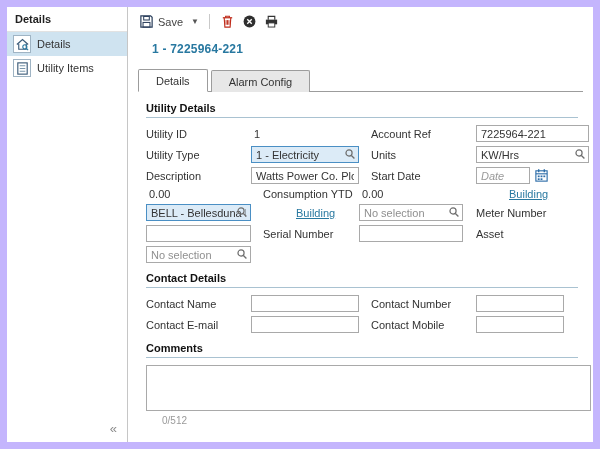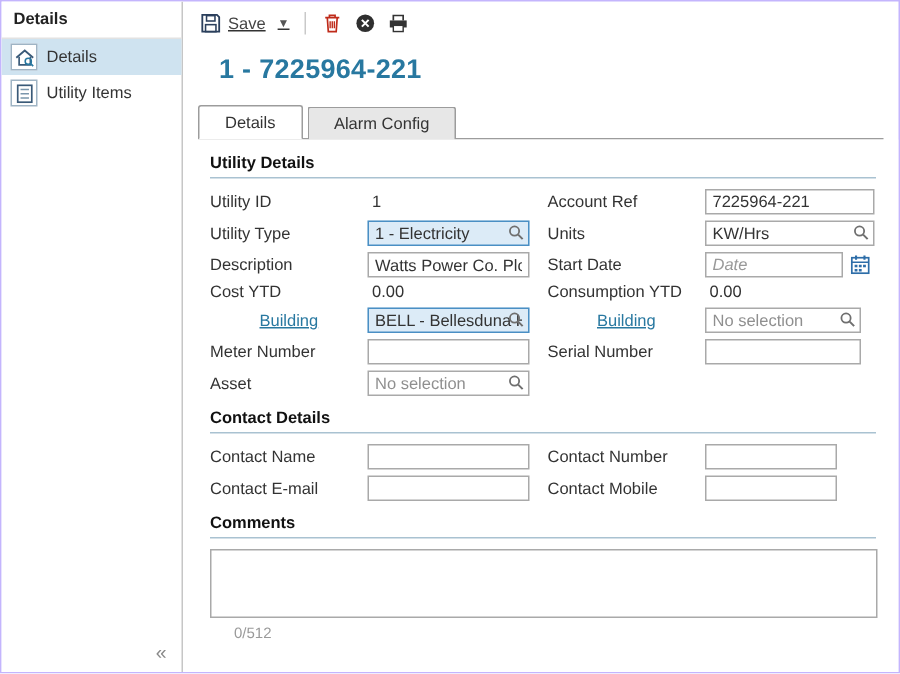--- a/index.html
+++ b/index.html
@@ -1,40 +1,40 @@
 <!DOCTYPE html>
 <html><head>
 <meta charset="utf-8">
 <style>
   * { box-sizing: border-box; margin: 0; padding: 0; }
   html,body { background:#fff; }
   body { font-family:"Liberation Sans", sans-serif; font-size:11px; color:#333; }
 
-  .app { position:relative; width:600px; height:449px; background:#fff; display:flex; overflow:hidden; border:1px solid #c4b5fd; }
+  .app { position:relative; width:600px; height:449px; background:#fff; display:flex; overflow:hidden; border:7px solid #c4b5fd; }
 
   
   .sidebar { width:121px; min-width:121px; border-right:1px solid #c6c6c6; display:flex; flex-direction:column; background:#fff; }
   .sidebar-header { font-weight:bold; color:#222; padding:6px 8px 6px; border-bottom:1px solid #e2e2e2; }
   .side-item { display:flex; align-items:center; gap:6px; padding:3px 6px; cursor:pointer; height:24px; }
   .side-item.selected { background:#cfe3f0; }
   .side-icon { width:18px; height:18px; display:flex; align-items:center; justify-content:center; border:1px solid #9fb4c4; background:#fff; flex:0 0 auto; }
   .side-label { white-space:nowrap; }
   .sidebar-collapse { margin-top:auto; text-align:right; padding:4px 10px 6px; color:#8a8a8a; font-size:13px; cursor:pointer; }
 
   
   .main { flex:1; display:flex; flex-direction:column; min-width:0; }
 
-  .toolbar { display:flex; align-items:center; gap:7px; padding:7px 10px 3px 11px;text-decoration:underline; }
+  .toolbar { display:flex; align-items:center; gap:7px; padding:7px 10px 3px 11px; }
   .tool-btn { display:flex; align-items:center; gap:4px; cursor:pointer; }
   .tool-label { color:#444; }
   .caret { font-size:8px; color:#555; padding-left:1px; cursor:pointer; }
   .tool-sep { width:1px; height:15px; background:#c9c9c9; margin:0 3px; }
   .icon-16 { width:15px; height:15px; display:block; }
 
-  .record-title { color:#2878a0; font-weight:bold; font-size:18px; padding:10px 0 0 24px; letter-spacing:.2px; }
+  .record-title { color:#2878a0; font-weight:bold; font-size:12px; padding:10px 0 0 24px; letter-spacing:.2px; }
 
   .tabstrip { display:flex; align-items:flex-end; margin:13px 10px 0 10px; border-bottom:1px solid #9c9c9c; }
   .tab { padding:5px 17px 4px; background:#e7e7e7; border:1px solid #9c9c9c; border-bottom:none; border-radius:2px 2px 0 0; margin-right:3px; margin-bottom:-1px; cursor:pointer; color:#333; }
   .tab.active { background:#fff; border-bottom:1px solid #fff; }
 
   .panel { flex:1; padding:10px 15px 0 18px; background:#fff; overflow:hidden; }
   .section { margin-bottom:9px; }
   .section-title { font-weight:bold; color:#111; padding-bottom:3px; border-bottom:1px solid #a9c2d1; margin-bottom:7px; }
 
   .form-grid { display:grid; grid-template-columns:105px 108px 117px 113px; row-gap:4px; align-items:center; }
@@ -49,21 +49,21 @@
   .txt.focused { border:1px solid #4a8fc4; background:#dcebf7; }
   .txt::placeholder { color:#999; font-style:italic; }
 
   .lookup { position:relative; width:100%; }
   .lookup .txt { }
   .lookup .mag { position:absolute; right:3px; top:2px; width:12px; height:12px; cursor:pointer; }
 
   .w104 { width:104px; }
   .w88  { width:88px; }
   .date-wrap { display:flex; align-items:center; gap:3px; }
-  .date-wrap .txt { width:92px; }
+  .date-wrap .txt { width:54px; }
   .cal-btn { width:17px; height:16px; display:flex; align-items:center; justify-content:center; cursor:pointer; }
 
   .comments-area { width:445px; height:46px; border:1px solid #a9a9a9; resize:none; font-family:"Liberation Sans", sans-serif; font-size:11px; padding:3px 4px; outline:none; }
   .char-counter { color:#9a9a9a; font-size:10px; margin-top:2px;padding-left:16px; }
 </style>
 </head>
 <body>
 
 <div class="app">
 
@@ -190,21 +190,20 @@
                     <rect x="4" y="8" width="2" height="1.8"></rect>
                     <rect x="7" y="8" width="2" height="1.8"></rect>
                     <rect x="10" y="8" width="2" height="1.8"></rect>
                     <rect x="4" y="11" width="2" height="1.8"></rect>
                     <rect x="7" y="11" width="2" height="1.8"></rect>
                   </g>
               </svg>
             </span>
           </div>
 
-          <div class="lbl">Cost YTD</div>
           <div class="static-val num">0.00</div>
           <div class="lbl lbl-r">Consumption YTD</div>
           <div class="static-val num">0.00</div>
 
           <div class="lbl"><a class="lnk">Building</a></div>
           <div class="lookup">
             <input class="txt focused" type="text" value="BELL - Bellesduna Hou" style="">
             <svg class="mag" viewBox="0 0 16 16">
                 <circle cx="6.7" cy="6.7" r="4.1" fill="none" stroke="#6f6f6f" stroke-width="1.6"></circle>
                 <path d="M9.9 9.9l4 4" stroke="#6f6f6f" stroke-width="1.8"></path>

